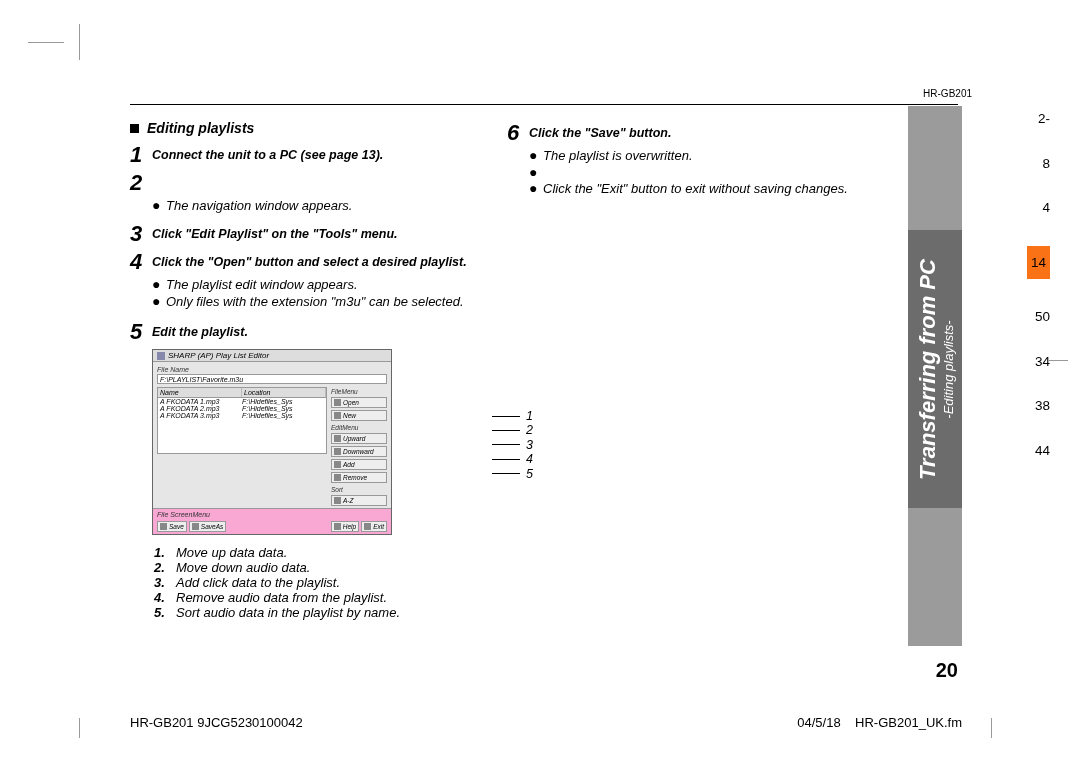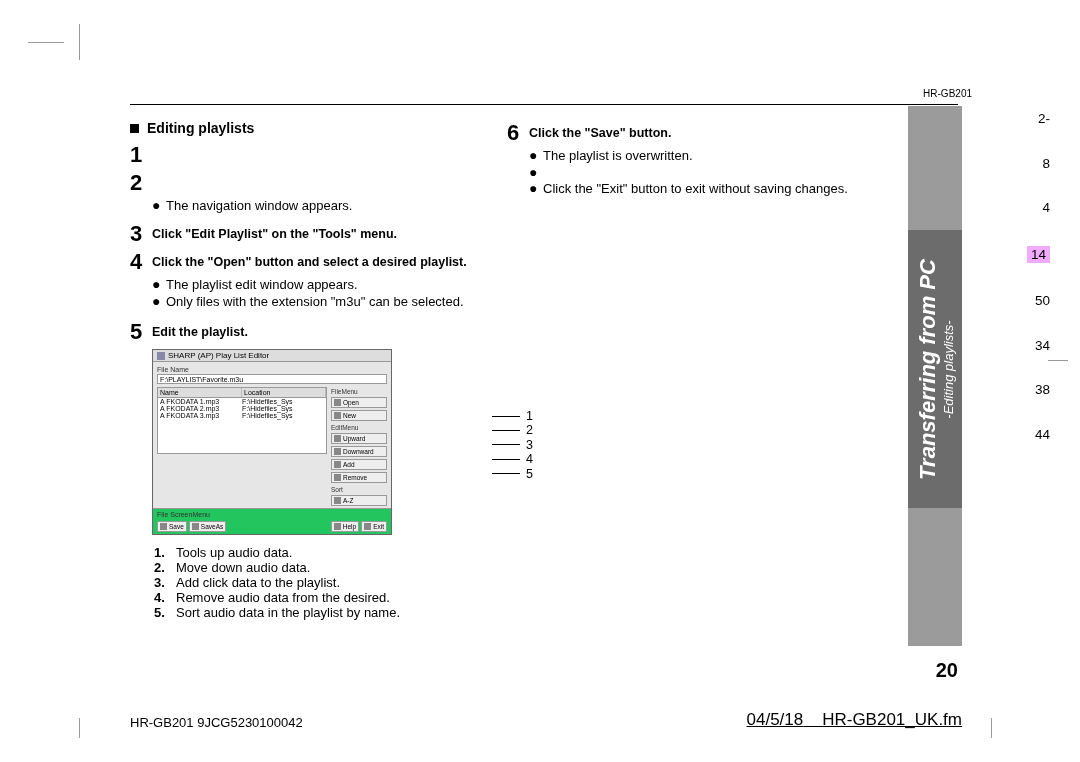--- a/index.html
+++ b/index.html
@@ -37,41 +37,42 @@
     left: 130px; top: 104px;
     width: 828px;
     border-top: 1px solid #000;
   }
   .content {
     position: absolute;
     left: 130px; top: 120px;
     width: 730px;
     display: flex;
     gap: 24px;
+    font-style: italic;
   }
   .col { flex: 1; }
   .section-title {
     font-weight: bold;
     font-size: 14px;
     margin-bottom: 6px;
   }
   .square { display:inline-block; width:9px; height:9px; background:#000; margin-right:8px; vertical-align:0px;}
   .step { display:flex; align-items:flex-start; margin-bottom:2px; }
   .step-num { font-size:22px; font-weight:bold; width:22px; flex-shrink:0; }
   .step-text { font-weight:bold; font-size:12.5px; padding-top:6px; text-align:justify; }
   .sub { display:flex; align-items:flex-start; margin-left:22px; margin-bottom:2px; font-size:13px;}
   .bullet-dot { width:14px; flex-shrink:0; font-size:14px; line-height:1;}
   .legend { margin-left:24px; font-size:13px; }
   .legend-row { display:flex; }
   .legend-num { font-weight:bold; width:22px;}
   .editor {
     margin-left:22px;
     width:240px;
     border:1px solid #666;
-    background:#22c55e;
+    background:#f9a8d4;
     font-size:8px;
     position:relative;
   }
   .editor-title { background:#ddd; border-bottom:1px solid #999; padding:1px 4px; display:flex; align-items:center; gap:3px;}
   .editor-title .icon { width:8px; height:8px; background:#88a; display:inline-block;}
   .editor-body { background:#e6e6e6; padding:4px 4px 2px; }
   .ed-label { font-size:7px; color:#333;}
   .ed-input { background:#fff; border:1px solid #999; height:10px; margin:1px 0 3px; display:flex; align-items:center; padding:0 2px; font-size:7px;}
   .ed-row { display:flex; gap:4px;}
   .ed-list { flex:1; }
@@ -117,39 +118,38 @@
   .side-main { font-size:22px; font-style:italic; font-weight:bold;}
   .side-sub { font-size:13px; font-style:italic;}
   .page-index {
     position:absolute;
     right:30px; top:112px;
     font-size:13.5px;
     text-align:right;
     line-height:1;
   }
   .page-index div { margin-bottom:31px;}
-  .page-index .active { background:#f0abfc; padding:2px 4px; display:inline-block;}
+  .page-index .active { background:#f97316; padding:10px 4px; display:inline-block;}
   .page-num {
     position:absolute;
     right:122px;
     bottom:80px;
     font-size:20px;
     font-weight:bold;
     margin-left:35px;
   }
   .footer-left {
     position:absolute;
     left:130px; bottom:32px;
     font-size:13px;
   }
   .footer-right {
     position:absolute;
     right:118px; bottom:32px;
-    font-size:17px;
-    text-decoration:underline;
+    font-size:13px;
   }
   .crop-bl { position:absolute; left:79px; bottom:24px; width:1px; height:20px; border-left:1px solid #999;}
   .crop-br { position:absolute; right:88px; bottom:24px; width:1px; height:20px; border-left:1px solid #999;}
   .crop-r  { position:absolute; right:12px; top:360px; width:20px; height:1px; border-top:1px solid #999;}
 </style>
 </head>
 <body>
 
 <div class="crop-top-left"></div>
 <div class="crop-top-left-v"></div>
@@ -159,20 +159,21 @@
 
 <div class="content">
 
   <div class="col">
     <div class="section-title">
       <span class="square"></span><span>Editing playlists</span>
     </div>
 
     <div class="step">
       <div class="step-num">1</div>
+      <div class="step-text">Connect the unit to a PC (see page 13).</div>
     </div>
 
     <div class="step">
       <div class="step-num">2</div>
     </div>
     <div class="sub">
       <div class="bullet-dot">●</div>
       <div>The navigation window appears.</div>
     </div>
 
@@ -314,33 +315,33 @@
             <div class="callout-stroke"></div>
             <span>5</span>
           </div>
       </div>
     </div>
 
     <div style="height:10px"></div>
     <div class="legend">
       <div class="legend-row">
           <div class="legend-num">1.</div>
-          <div>Tools up audio data.</div>
+          <div>Move up data data.</div>
         </div>
       <div class="legend-row">
           <div class="legend-num">2.</div>
           <div>Move down audio data.</div>
         </div>
       <div class="legend-row">
           <div class="legend-num">3.</div>
           <div>Add click data to the playlist.</div>
         </div>
       <div class="legend-row">
           <div class="legend-num">4.</div>
-          <div>Remove audio data from the desired.</div>
+          <div>Remove audio data from the playlist.</div>
         </div>
       <div class="legend-row">
           <div class="legend-num">5.</div>
           <div>Sort audio data in the playlist by name.</div>
         </div>
     </div>
   </div>
 
   <div class="col">
     <div class="step">

